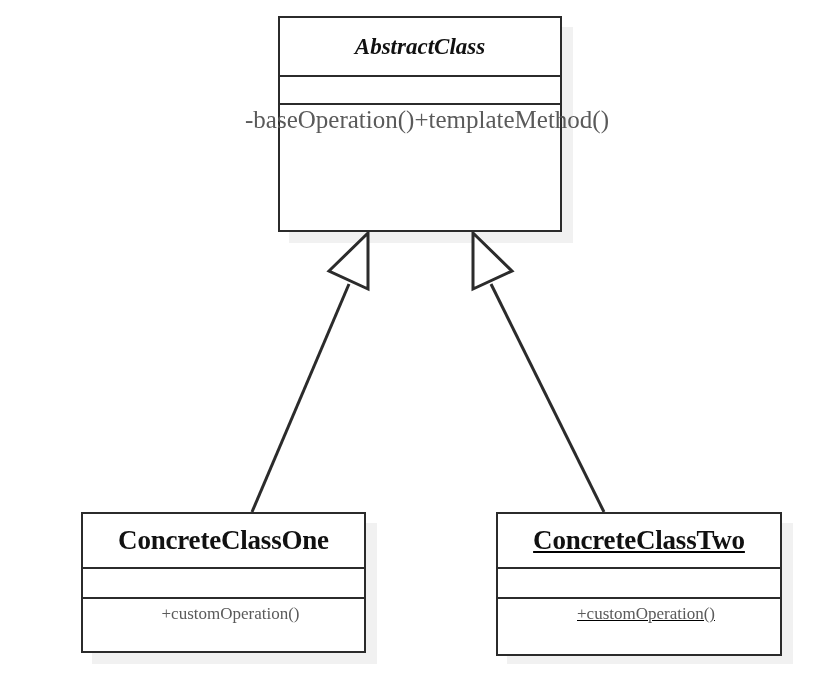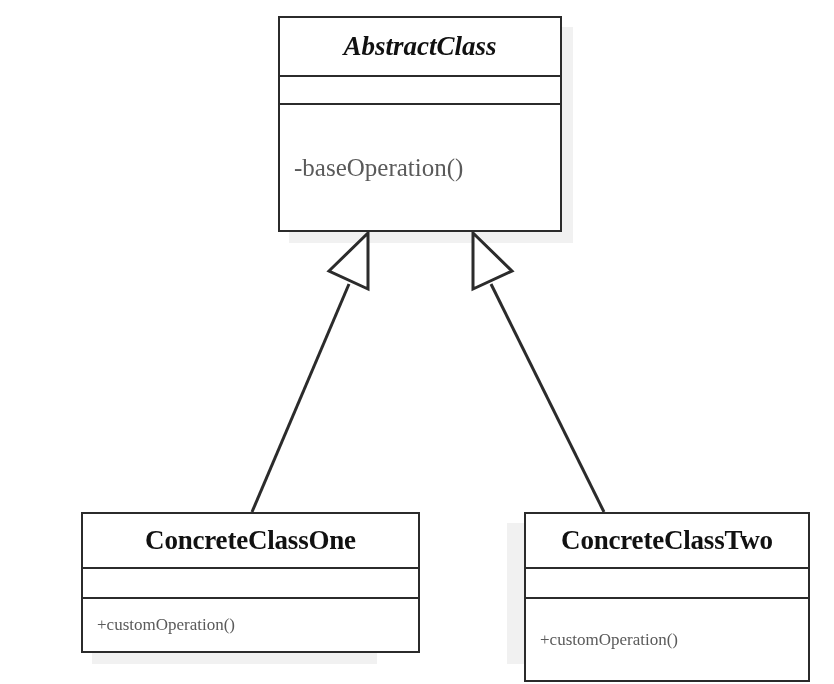--- a/index.html
+++ b/index.html
@@ -37,37 +37,37 @@
     display: flex;
     align-items: center;
     justify-content: center;
     border-bottom: 2px solid #2b2b2b;
     color: #111111;
     white-space: nowrap;
   }
   .uml-name.abstract {
     font-style: italic;
     font-weight: bold;
-    font-size: 27px;
+    font-size: 23px;
   }
   .uml-name.concrete {
     font-weight: bold;
     font-size: 27px;
     letter-spacing: -0.2px;
   }
 
   .uml-attrs {
     box-sizing: border-box;
     border-bottom: 2px solid #2b2b2b;
   }
 
   .uml-ops {
     box-sizing: border-box;
     display: flex;
-    flex-direction: column;
+    flex-direction: row;
     justify-content: center;
     padding-left: 14px;
     border-radius: 9px;
   }
   .uml-ops .op {
     color: #5a5a5a;
     font-size: 25px;
     line-height: 30px;
     white-space: nowrap;
   }
@@ -101,36 +101,37 @@
     <polygon points="473,233 473,289 512,271" fill="#ffffff" stroke="#2b2b2b" stroke-width="3" stroke-linejoin="miter"></polygon>
   </svg>
 
   <div class="uml-shadow" style="left:289px; top:27px; width:284px; height:216px;"></div>
 
   <div class="uml-class" style="left:278px; top:16px; width:284px; height:216px;">
     <div class="uml-name abstract" style="height:59px;">AbstractClass</div>
     <div class="uml-attrs" style="height:28px;"></div>
     <div class="uml-ops" style="flex:1;">
       <div class="op">-baseOperation()</div>
+      <div class="op">+templateMethod()</div>
     </div>
   </div>
 
   <div class="uml-shadow" style="left:92px; top:523px; width:285px; height:141px;"></div>
 
-  <div class="uml-class" style="left:81px; top:512px; width:339px; height:141px;">
+  <div class="uml-class" style="left:81px; top:512px; width:285px; height:141px;">
     <div class="uml-name concrete" style="height:55px;">ConcreteClassOne</div>
     <div class="uml-attrs" style="height:30px;"></div>
     <div class="uml-ops single" style="flex:1;">
       <div class="op">+customOperation()</div>
     </div>
   </div>
 
   <div class="uml-shadow" style="left:507px; top:523px; width:286px; height:141px;"></div>
 
-  <div class="uml-class" style="left:524px; top:512px; width:286px; height:170px;">
+  <div class="uml-class" style="left:496px; top:512px; width:286px; height:144px;text-decoration:underline;">
     <div class="uml-name concrete" style="height:55px;">ConcreteClassTwo</div>
     <div class="uml-attrs" style="height:30px;"></div>
     <div class="uml-ops single" style="flex:1;">
       <div class="op">+customOperation()</div>
     </div>
   </div>
 
 </div>
 
 </body></html>

